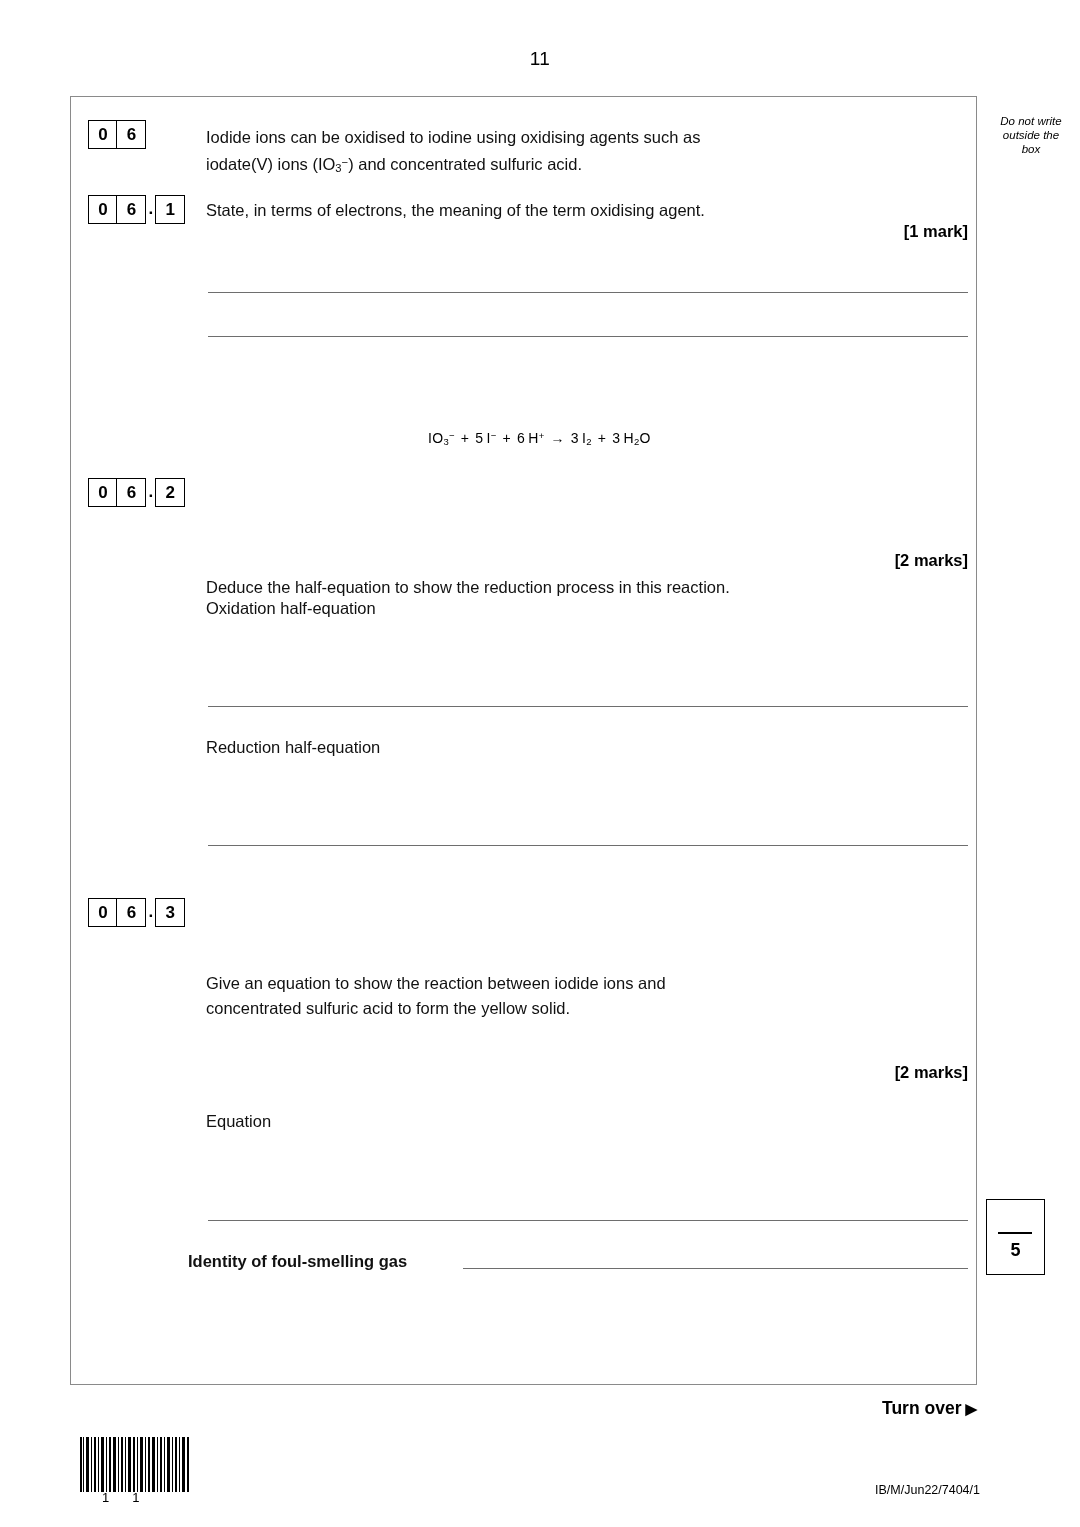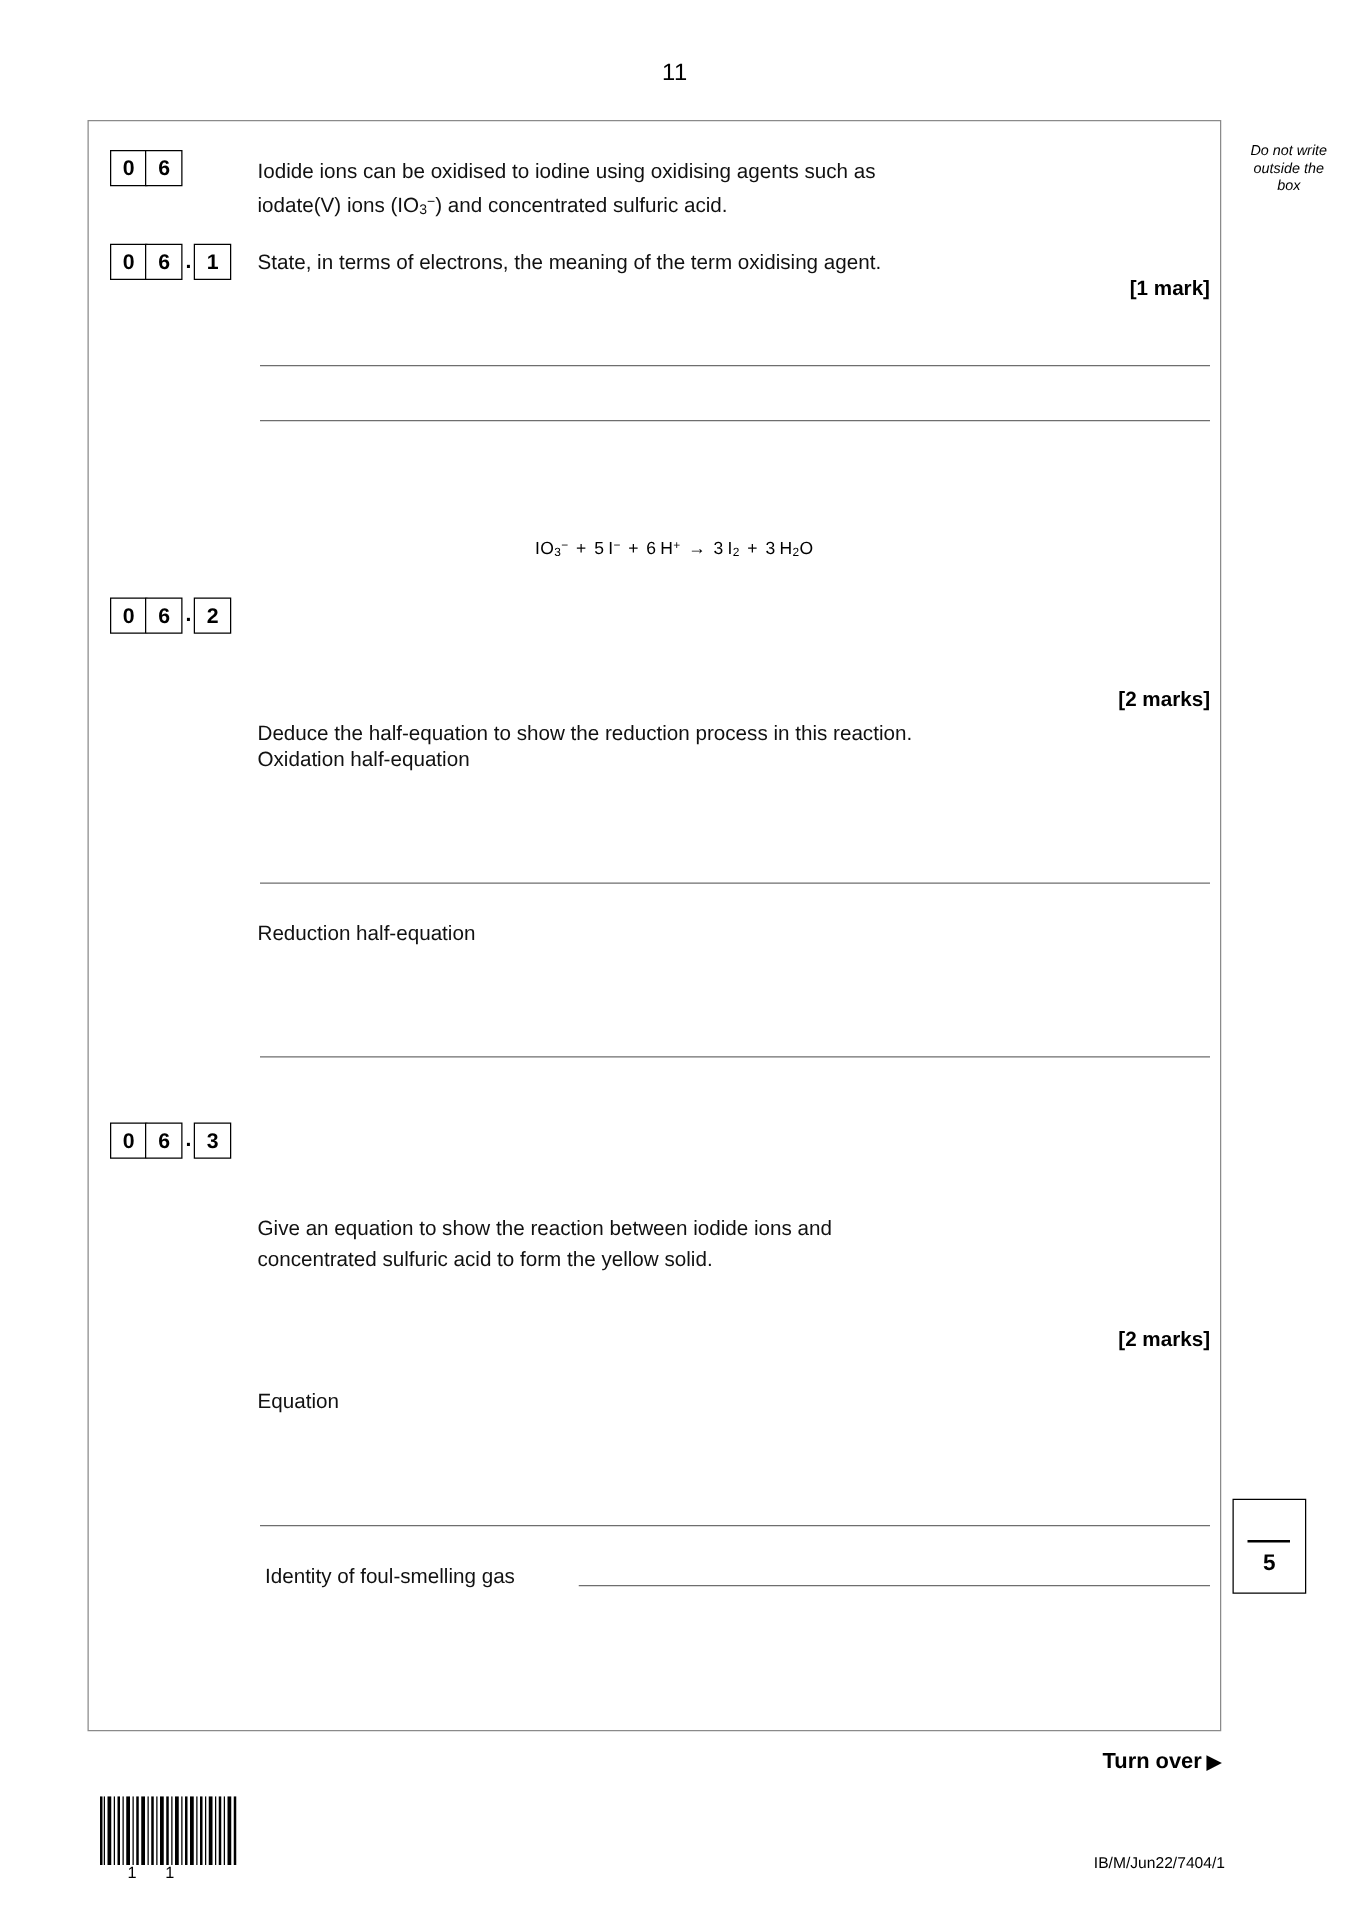--- a/index.html
+++ b/index.html
@@ -266,21 +266,21 @@
     <span>Give an equation to show the reaction between iodide ions and</span><br>
     <span>concentrated sulfuric acid to form the yellow solid.</span>
   </div>
 
 
   <div class="marks" style="left:700px; top:1063px; width:268px;">[2 marks]</div>
 
   <div class="label" style="left:206px; top:1109px;">Equation</div>
   <div class="rule" style="left:208px; top:1220px; width:760px;"></div>
 
-  <div class="label" style="left:212px; top:1249px;">Identity of foul-smelling gas</div>
+  <div class="label" style="left:188px; top:1249px;font-weight:bold;">Identity of foul-smelling gas</div>
   <div class="rule" style="left:463px; top:1268px; width:505px;"></div>
 
   <div class="marks-box">
     <div class="bar"></div>
     <div class="total">5</div>
   </div>
 
   <div class="turn-over">
     <span>Turn over</span><span class="arrow">▶</span>
   </div>

